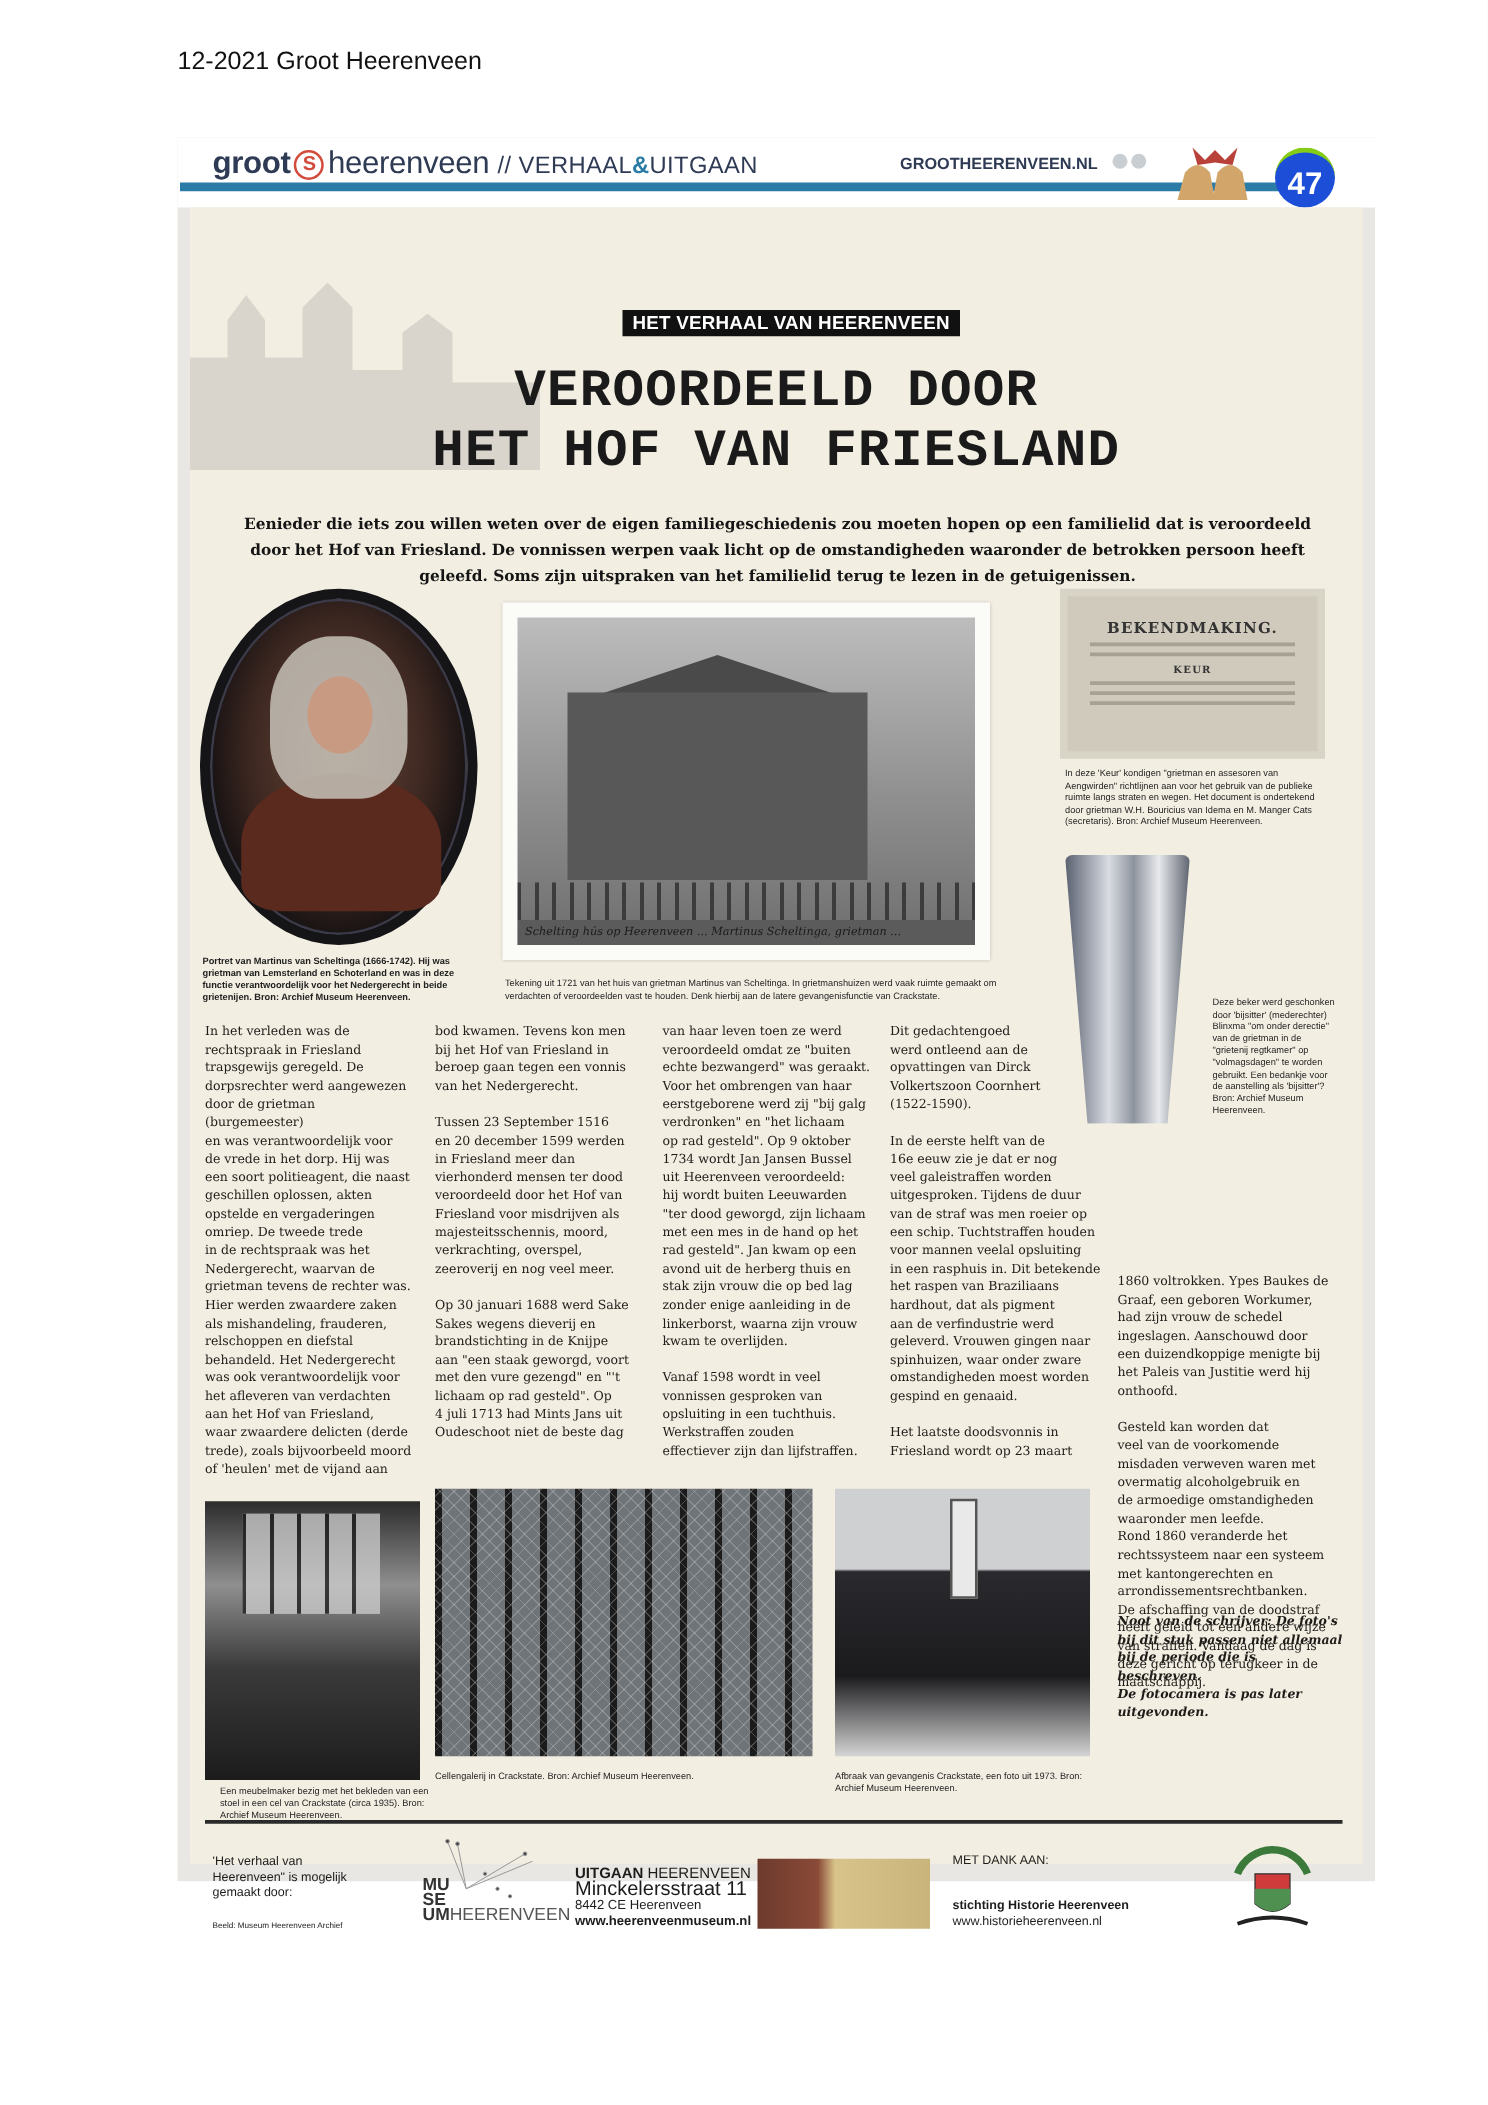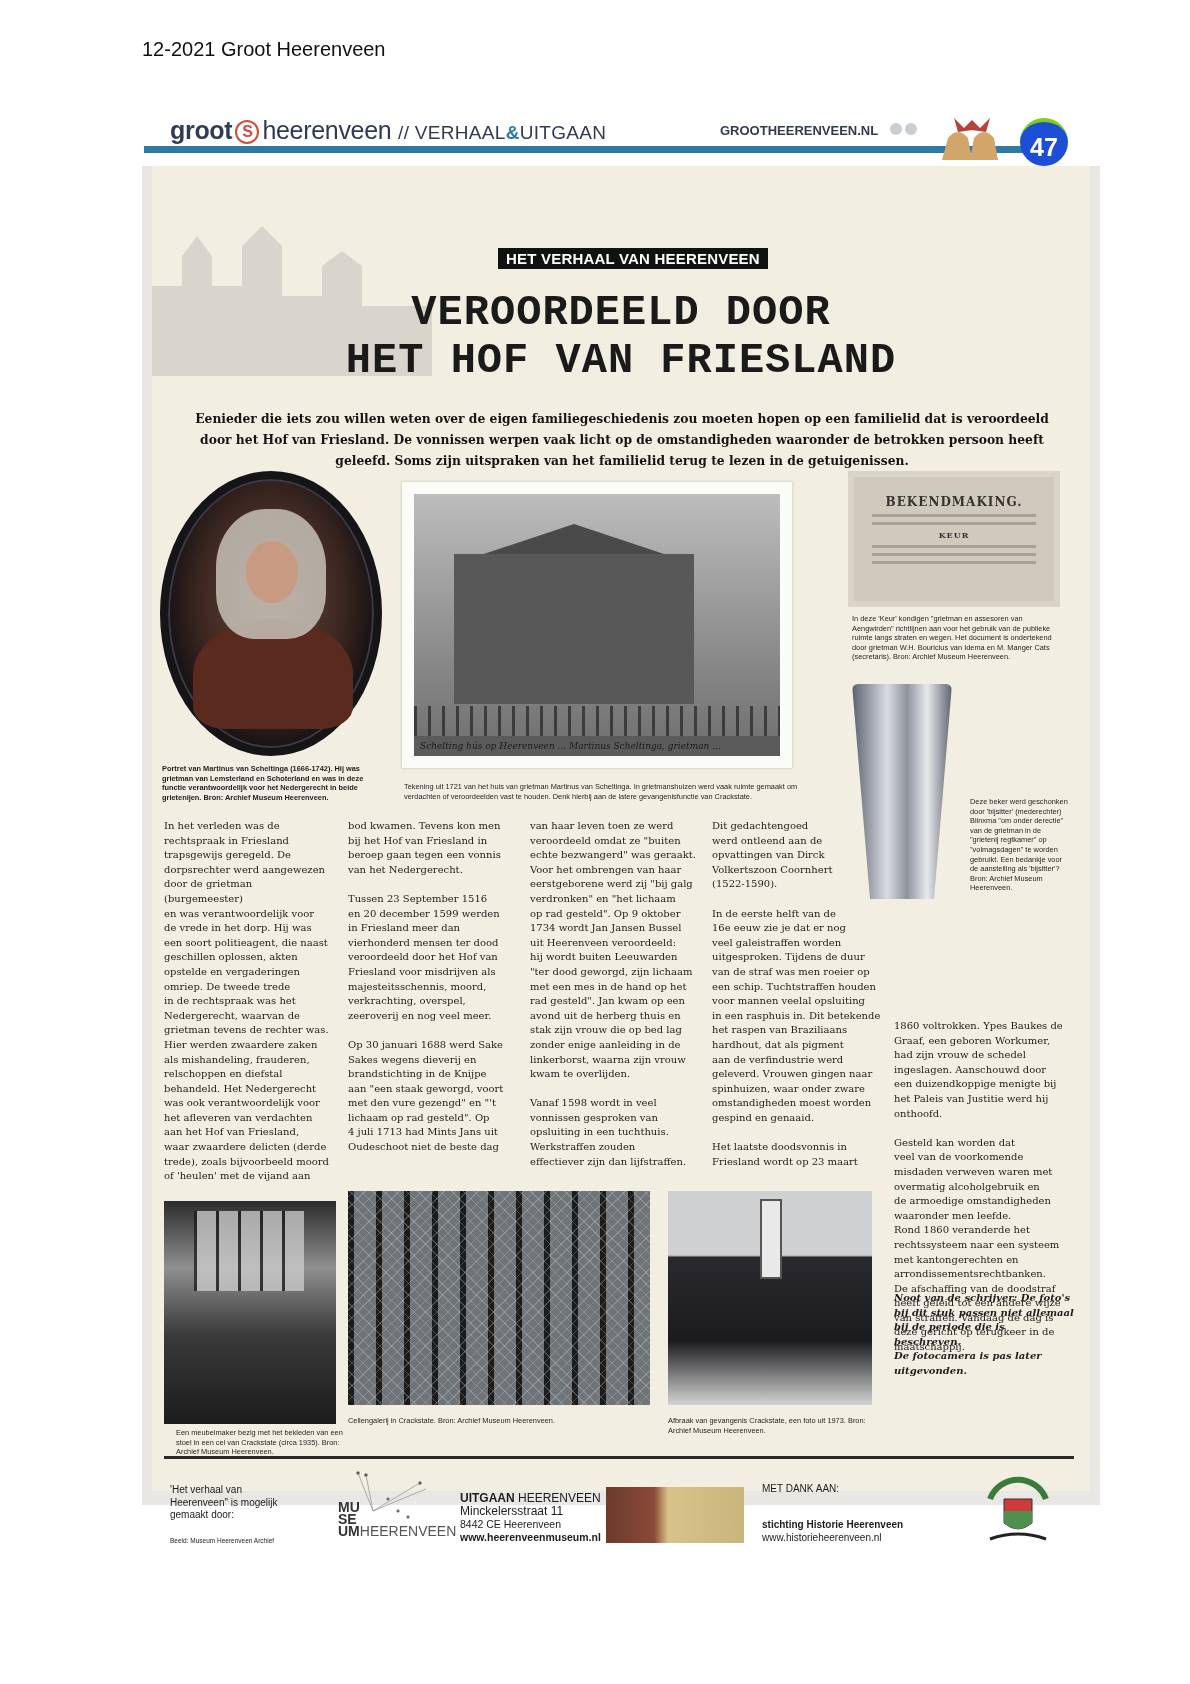--- a/index.html
+++ b/index.html
@@ -310,21 +310,21 @@
       </svg>
       <div class="mu">
         <div>MU</div>
         <div>SE</div>
         <div><span style="font-weight:bold;color:#333">UM</span><span>HEERENVEEN</span></div>
       </div>
     </div>
 
     <div class="foot-text" style="left:308px; top:1326px; font-size:12px; line-height:13px;">
       <div><b>UITGAAN</b><span> HEERENVEEN</span></div>
-      <div style="font-size:12px;">Minckelersstraat 11</div>
+      <div style="font-size:16px;">Minckelersstraat 11</div>
       <div style="font-size:10.5px;">8442 CE Heerenveen</div>
       <div style="font-size:10.5px; font-weight:bold;">www.heerenveenmuseum.nl</div>
     </div>
 
     <div class="foot-photo"></div>
 
     <div class="foot-text" style="left:610px; top:1317px; font-size:10px;">MET DANK AAN:</div>
     <div class="foot-text" style="left:610px; top:1353px; font-size:10px; font-weight:bold;">stichting Historie Heerenveen</div>
     <div class="foot-text" style="left:610px; top:1366px; font-size:10px;">www.historieheerenveen.nl</div>
 

